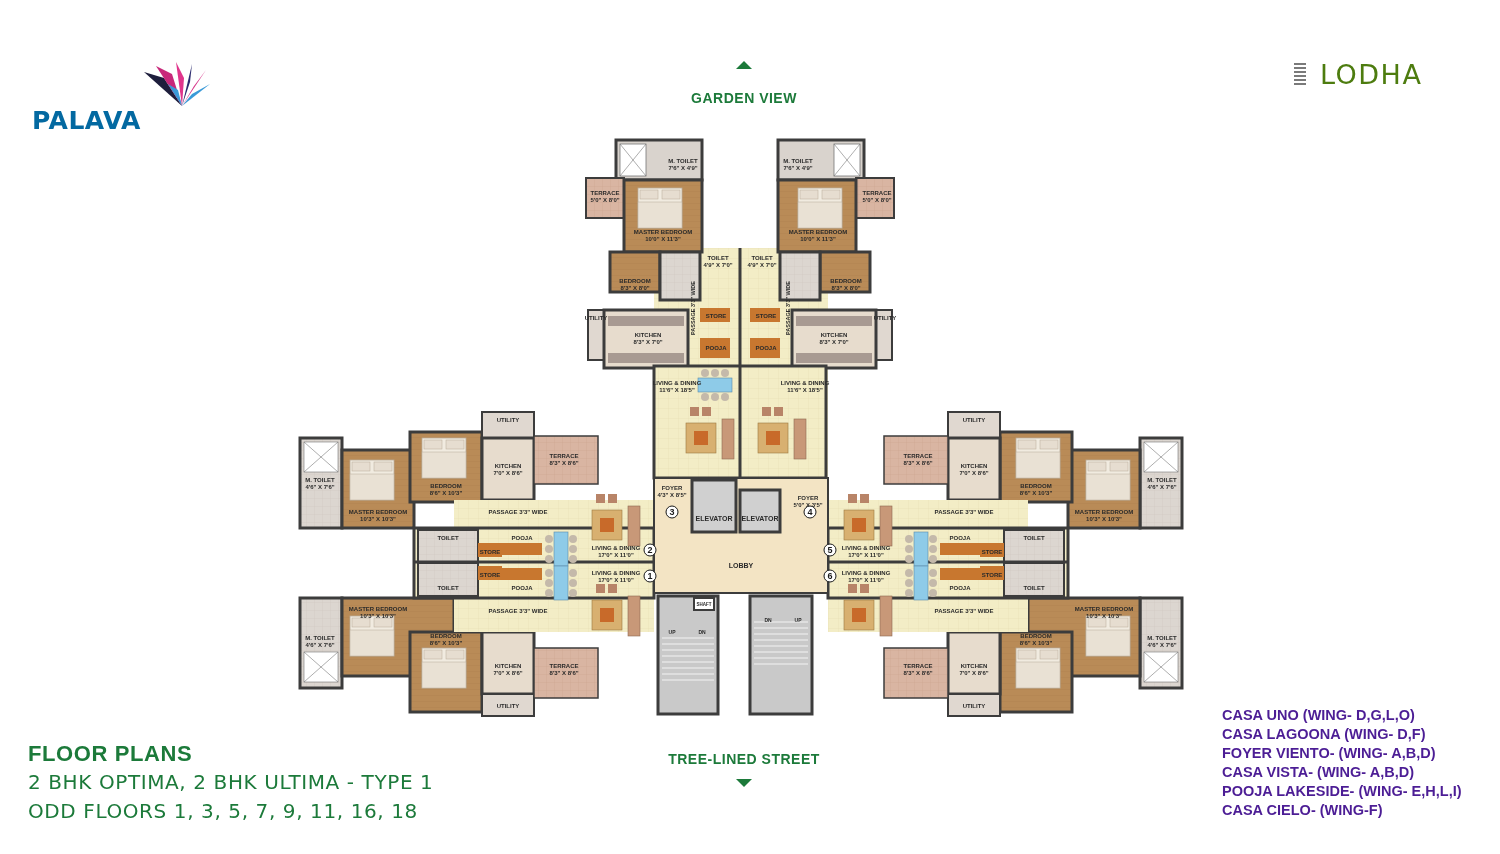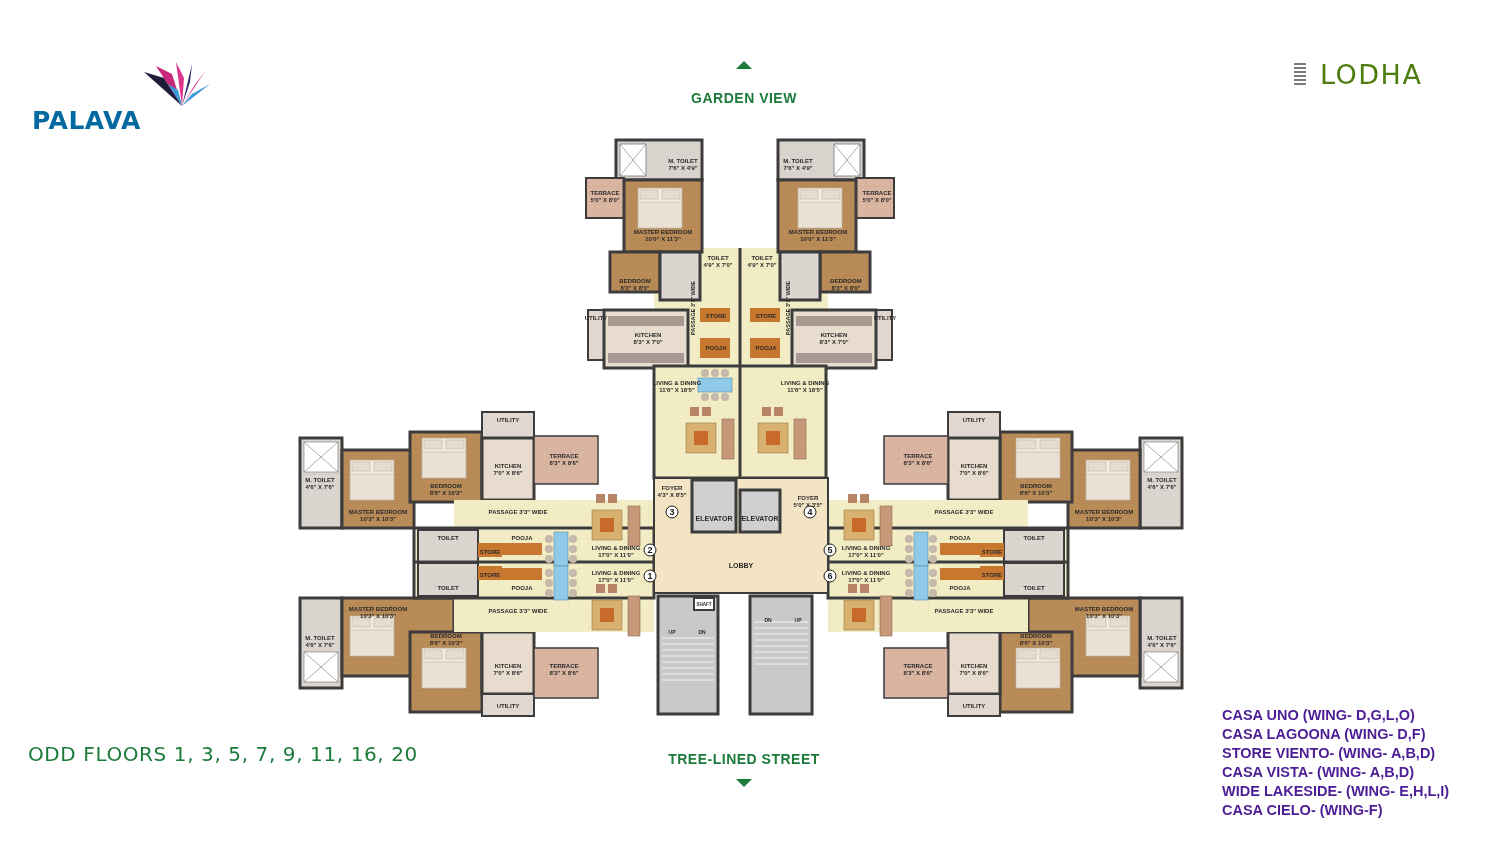--- a/index.html
+++ b/index.html
@@ -397,23 +397,25 @@
     <text x="512" y="377">4</text>
     <circle cx="532" cy="412" r="6" fill="#fff" stroke="#1a1a1a" stroke-width="1"></circle>
     <text x="532" y="415">5</text>
     <circle cx="532" cy="438" r="6" fill="#fff" stroke="#1a1a1a" stroke-width="1"></circle>
     <text x="532" y="441">6</text>
   </g>
 </svg>
 </div>
 
 <div class="abs title-block">
-  <div class="title-sub">ODD FLOORS 1, 3, 5, 7, 9, 11, 16, 20</div>
+  <div class="title-main">FLOOR PLANS</div>
+  <div class="title-sub">2 BHK OPTIMA, 2 BHK ULTIMA - TYPE 1</div>
+  <div class="title-sub">ODD FLOORS 1, 3, 5, 7, 9, 11, 16, 18</div>
 </div>
 
 <div class="abs wings">
   <div>CASA UNO (WING- D,G,L,O)</div>
   <div>CASA LAGOONA (WING- D,F)</div>
-  <div>STORE VIENTO- (WING- A,B,D)</div>
+  <div>FOYER VIENTO- (WING- A,B,D)</div>
   <div>CASA VISTA- (WING- A,B,D)</div>
-  <div>WIDE LAKESIDE- (WING- E,H,L,I)</div>
+  <div>POOJA LAKESIDE- (WING- E,H,L,I)</div>
   <div>CASA CIELO- (WING-F)</div>
 </div>
 
 </body></html>

